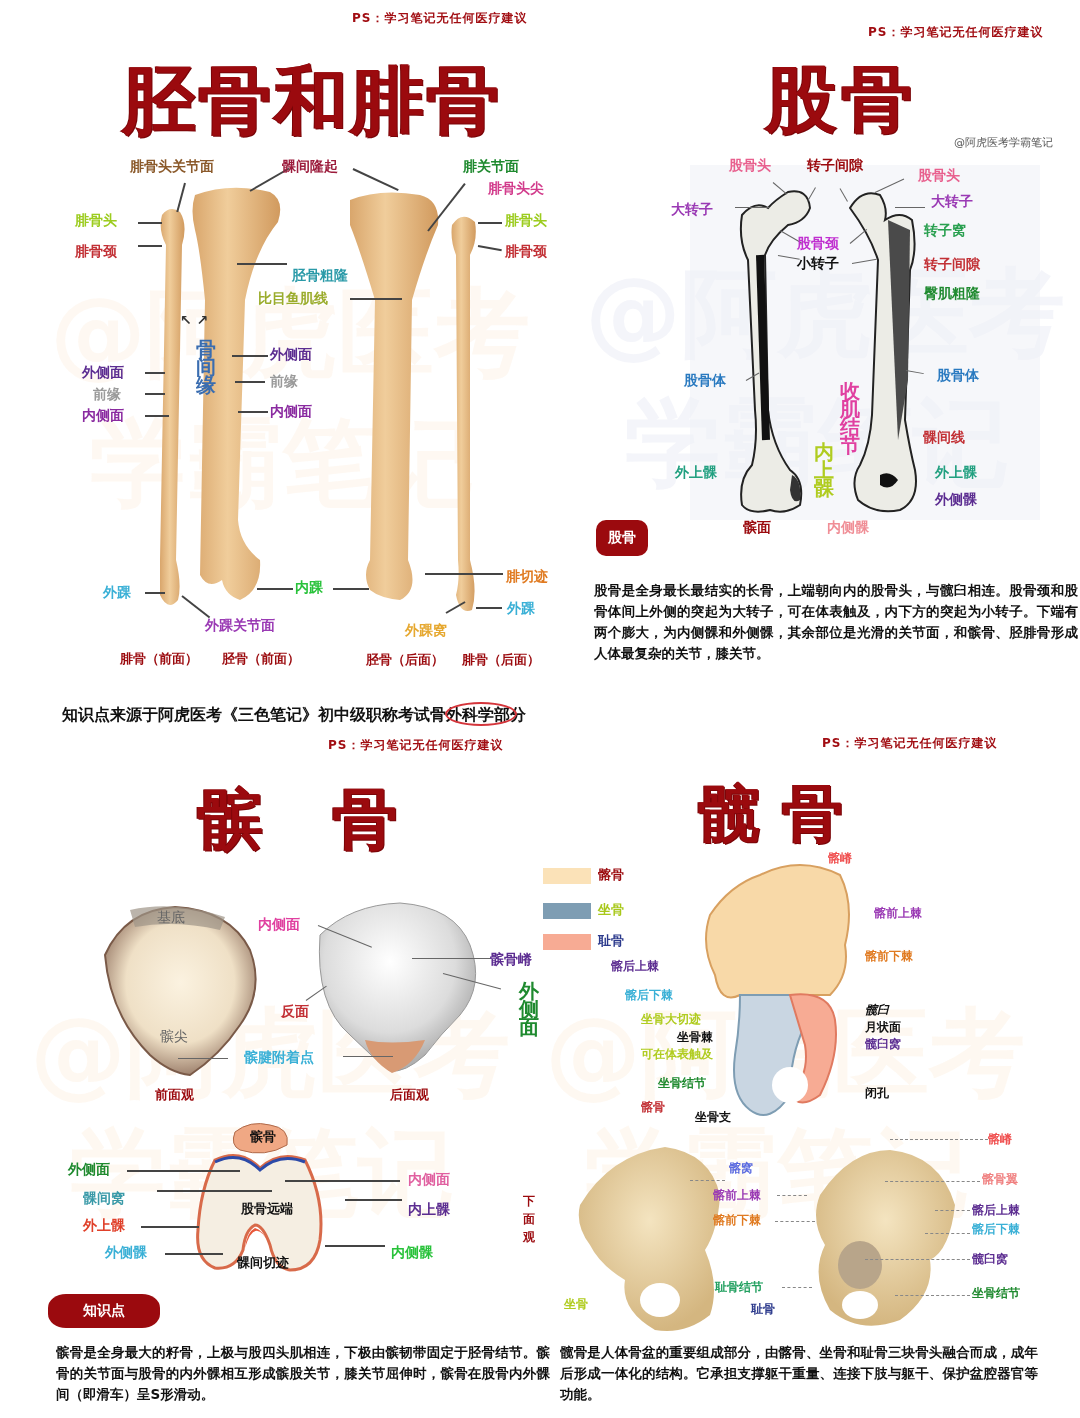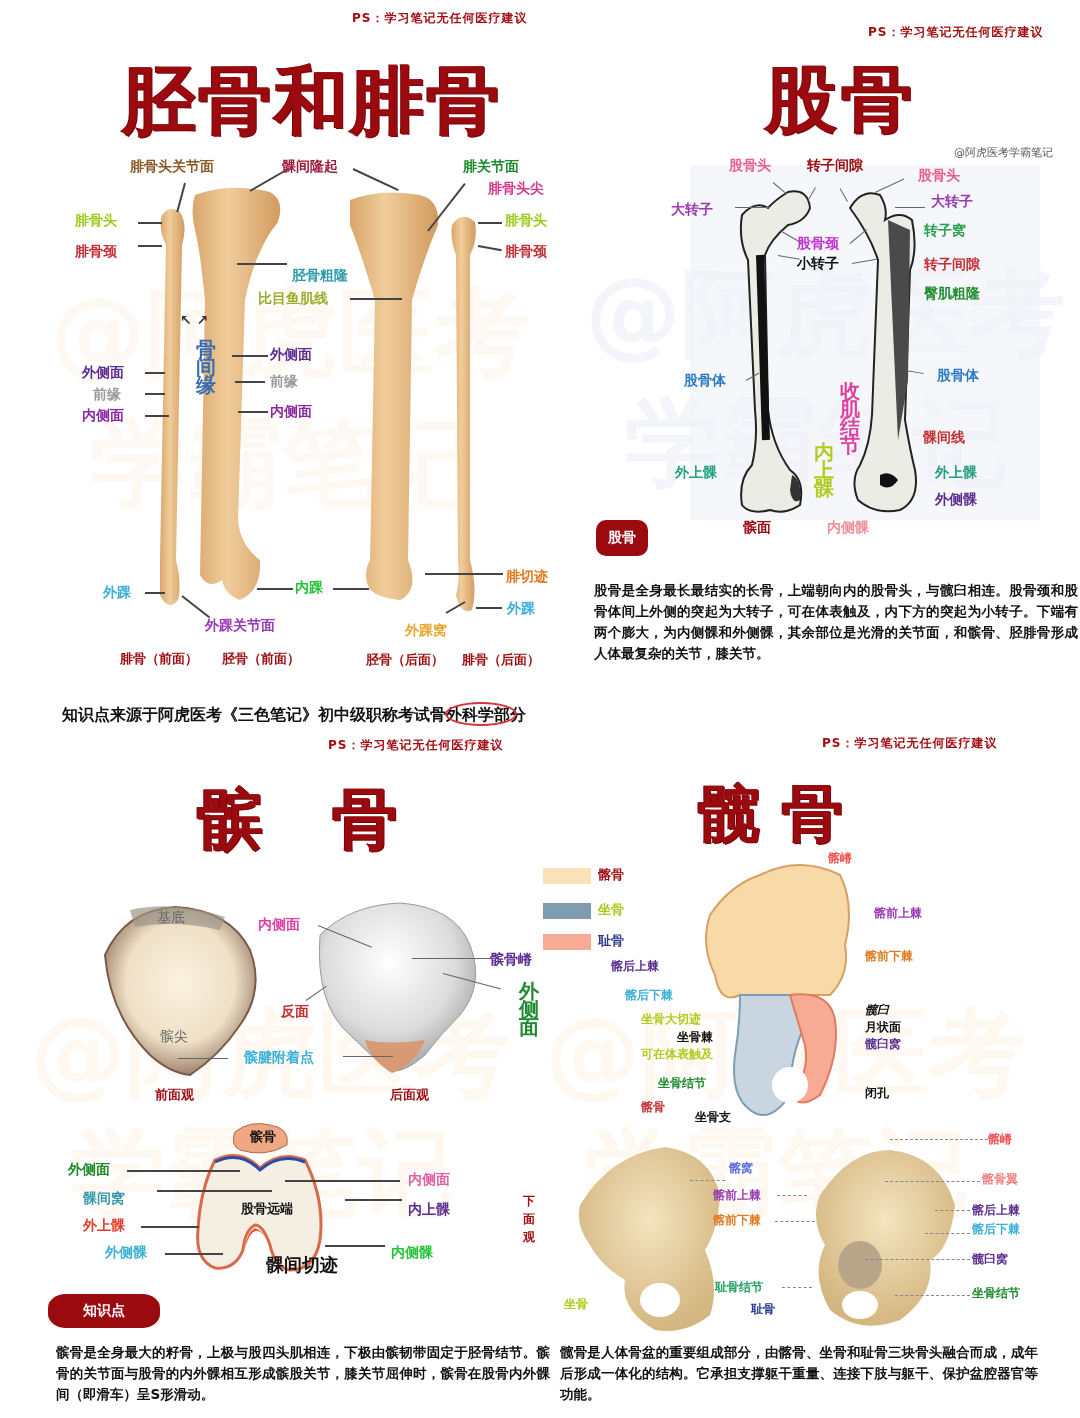--- a/index.html
+++ b/index.html
@@ -107,21 +107,21 @@
   <div class="lbl" style="left:366px;top:653px;color:#9b0a0e;font-size:13px;">胫骨（后面）</div>
   <div class="lbl" style="left:462px;top:653px;color:#9b0a0e;font-size:13px;">腓骨（后面）</div>
 
   <div class="lbl" style="left:62px;top:707px;color:#111;font-size:16px;">知识点来源于阿虎医考《三色笔记》初中级职称考试骨外科学部分</div>
   <div class="abs" style="left:445px;top:702px;width:72px;height:24px;border:2px solid #d4343a;border-radius:50%;"></div>
 </section>
 
 <section>
   <div class="ps" style="left:868px;top:24px;">PS：学习笔记无任何医疗建议</div>
   <div class="title" style="left:765px;top:52px;font-size:72px;letter-spacing:4px;">股骨</div>
-  <div class="lbl" style="left:954px;top:137px;color:#555;font-size:11px;font-weight:normal;margin-top:10px;">@阿虎医考学霸笔记</div>
+  <div class="lbl" style="left:954px;top:137px;color:#555;font-size:11px;font-weight:normal;">@阿虎医考学霸笔记</div>
 
   <div class="abs" style="left:690px;top:165px;width:350px;height:355px;background:rgba(238,240,246,0.55);"></div>
 
   <svg class="abs" style="left:730px;top:180px;" width="200" height="340" viewBox="0 0 200 340">
 
     <path d="M12 35 Q25 20 38 28 Q45 20 58 12 Q78 8 80 28 Q75 42 58 45 Q40 60 35 75 L38 230 Q42 265 60 290 Q75 300 70 325 Q55 335 40 330 Q20 335 12 325 Q8 300 22 285 Q28 260 25 230 L18 80 Q8 60 12 35Z" fill="#ecece6" stroke="#222" stroke-width="2"></path>
     <path d="M30 75 L36 260" stroke="#111" stroke-width="8"></path>
     <path d="M62 295 Q72 300 70 320 Q62 325 60 310Z" fill="#333"></path>
 
     <path d="M120 28 Q132 8 150 15 Q158 28 155 40 Q170 30 182 40 Q188 70 180 90 L175 240 Q180 270 185 290 Q190 320 170 330 Q145 335 128 320 Q120 300 130 285 Q140 265 142 235 L148 80 Q140 55 120 28Z" fill="#ecece6" stroke="#222" stroke-width="2"></path>
@@ -208,21 +208,21 @@
   <div class="lbl" style="left:390px;top:1088px;color:#9b0a0e;font-size:13px;">后面观</div>
 
   <svg class="abs" style="left:195px;top:1120px;" width="130" height="155" viewBox="0 0 130 155">
     <path d="M40 12 Q55 0 75 5 Q95 8 92 25 Q70 38 45 30 Q35 25 40 12Z" fill="#f0a884" stroke="#b06a4a"></path>
     <path d="M20 40 Q45 28 65 48 Q85 30 110 40 Q130 80 125 120 Q120 150 95 150 Q80 148 75 125 Q68 105 60 105 Q50 110 48 130 Q40 150 20 148 Q0 140 3 110 Q5 70 20 40Z" fill="#f5eee2" stroke="#d86a4a" stroke-width="3"></path>
     <path d="M20 42 Q45 30 65 50 Q85 32 110 42" fill="none" stroke="#2c4aa8" stroke-width="3"></path>
     <path d="M50 128 Q60 95 75 125 Q68 110 60 108 Q52 112 50 128Z" fill="#e8583a"></path>
   </svg>
   <div class="lbl" style="left:250px;top:1130px;color:#111;font-size:13px;">髌骨</div>
   <div class="lbl" style="left:241px;top:1202px;color:#111;font-size:13px;">股骨远端</div>
-  <div class="lbl" style="left:266px;top:1256px;color:#111;font-size:18px;">髁间切迹</div>
+  <div class="lbl" style="left:237px;top:1256px;color:#111;font-size:13px;">髁间切迹</div>
 
   <div class="leader" style="left:127px;top:1170px;width:113px;"></div>
   <div class="leader" style="left:157px;top:1190px;width:115px;"></div>
   <div class="leader" style="left:141px;top:1226px;width:58px;"></div>
   <div class="leader" style="left:165px;top:1253px;width:58px;"></div>
   <div class="leader" style="left:285px;top:1180px;width:115px;"></div>
   <div class="leader" style="left:345px;top:1199px;width:57px;"></div>
   <div class="leader" style="left:325px;top:1245px;width:60px;"></div>
 
   <div class="lbl" style="left:68px;top:1162px;color:#1f8a2f;">外侧面</div>

